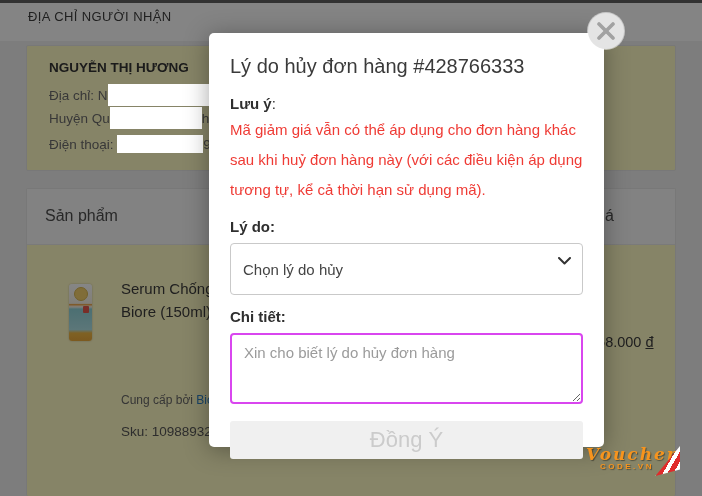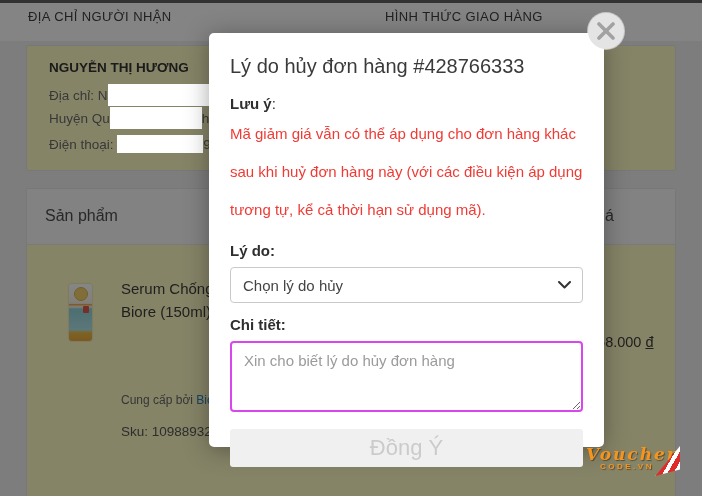--- a/index.html
+++ b/index.html
@@ -52,24 +52,24 @@
   
   .overlay { position:absolute; inset:0; background:rgba(0,0,0,.47); z-index:10; }
 
   
   .modal { position:absolute; left:209px; top:33px; width:395px; height:414px; z-index:30;
            background:#fff; border-radius:5px; box-shadow:0 3px 24px rgba(0,0,0,.35);
            padding:22px 21px 13px 21px; }
   .modal-title { font-size:20px; font-weight:normal; color:#3a3a3a; }
   .note-label { margin-top:17px; font-size:15px; color:#2f2f2f; }
   .note-label b { font-weight:bold; }
-  .note-text { margin-top:3px; font-size:15px; line-height:38px; color:#ef3b35; }
+  .note-text { margin-top:3px; font-size:15px; line-height:30px; color:#ef3b35; }
   .field-label { margin-top:13px; font-size:15px; font-weight:bold; color:#2f2f2f; }
   .select-wrap { position:relative; margin-top:8px; }
-  .reason-select { width:100%; height:36px; appearance:none; -webkit-appearance:none;
+  .reason-select { width:100%; height:52px; appearance:none; -webkit-appearance:none;
            border:1px solid #c9c9c9; border-radius:4px; background:#fff; padding:0 12px;
            font-size:15px; color:#444; font-family:inherit; outline:none; }
   .chev { position:absolute; right:12px; top:14px; pointer-events:none; }
   .detail-area { margin-top:8px; width:100%; height:71px; border:2px solid #d946ef; border-radius:4px;
            padding:9px 12px; font-size:15px; color:#444; font-family:inherit; outline:none; }
   .detail-area::placeholder { color:#9b9b9b; }
   .submit-btn { margin-top:13px; width:100%; height:38px; border:none; border-radius:3px;
            background:#f0f0f0; color:#cbcbcb; font-size:22px; font-family:inherit; }
 
   
@@ -91,21 +91,20 @@
 </style>
 </head>
 <body>
 
 <div class="screen">
 
   <div class="page">
     <div class="topline"></div>
     <div class="topband"></div>
     <div class="sec-header addr">ĐỊA CHỈ NGƯỜI NHẬN</div>
-    <div class="sec-header ship">HÌNH THỨC GIAO HÀNG</div>
 
     <div class="card card-addr">
       <div class="recipient-name">NGUYỄN THỊ HƯƠNG</div>
       <div class="addr-line">
         <span>Địa chỉ: N</span><span class="redact r1"><span>ồ</span></span>
       </div>
       <div class="addr-line">
         <span>Huyện Qu</span><span class="redact r2"></span><span>h</span>
       </div>
       <div class="addr-line phone-line">

